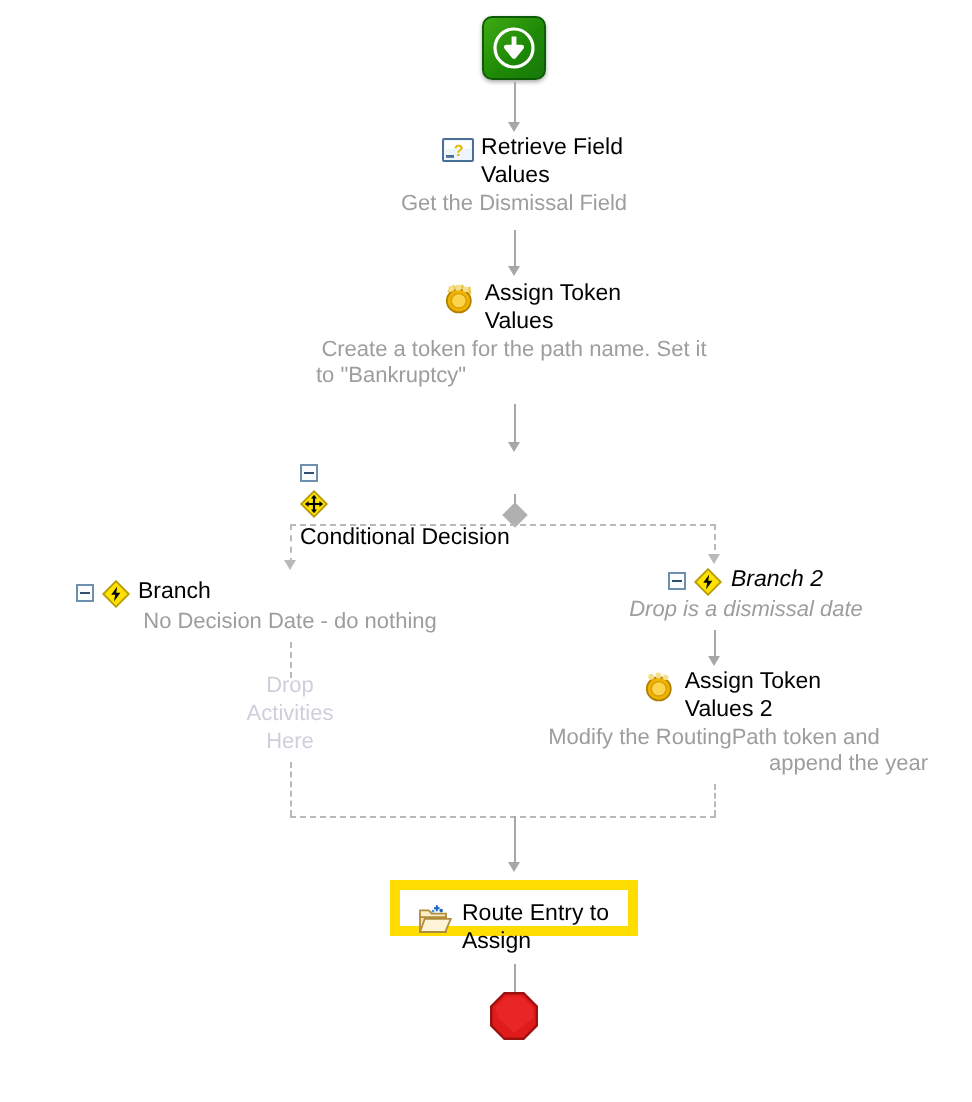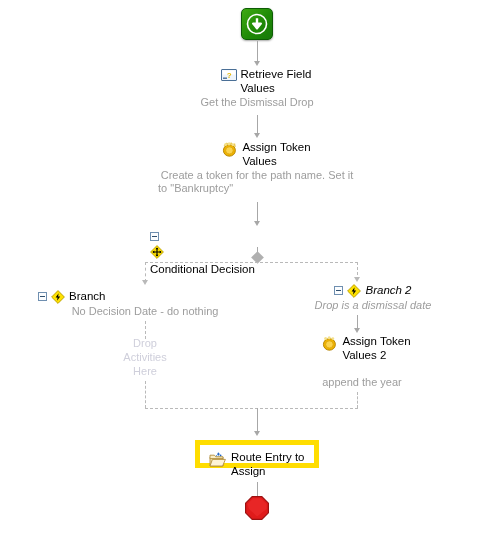--- a/index.html
+++ b/index.html
@@ -166,21 +166,21 @@
           <rect x="1.5" y="1.5" width="13" height="4" fill="#ffffff" stroke="none"></rect>
           <text x="8.3" y="8.8" font-family="Liberation Sans, sans-serif" font-size="8" font-weight="bold" fill="#e3b700" text-anchor="middle">?</text>
           <rect x="2" y="8.5" width="4" height="1.4" fill="#4a6f96"></rect>
         </svg>
       </span>
       <span class="title-text">
         <span>Retrieve Field</span><br>
         <span>Values</span>
       </span>
     </div>
-    <div class="node-desc" style="margin-top:1px;">Get the Dismissal Drop</div>
+    <div class="node-desc" style="margin-top:1px;">Get the Dismissal Field</div>
   </div>
 
   <div class="vline" style="left:257px; top:115px; height:21px;"></div>
   <div class="arrowhead" style="left:253.5px; top:133px;"></div>
 
   <div class="node" style="left:150px; top:141px; width:214px;">
     <div class="title-row" style="justify-content:center; padding-left:18px;">
       <span class="icon icon-token">
         <svg width="17" height="16" viewBox="0 0 17 16">
           <ellipse cx="8.4" cy="9.4" rx="6" ry="5.8" fill="#f0b400" stroke="#b07f00" stroke-width="0.9"></ellipse>
@@ -281,22 +281,22 @@
           <circle cx="8.2" cy="2.7" r="1.5" fill="#f4e08a"></circle>
           <circle cx="11.8" cy="3.6" r="1.4" fill="#f4e08a"></circle>
         </svg>
       </span>
       <span class="title-text">
         <span>Assign Token</span><br>
         <span>Values 2</span>
       </span>
     </div>
     <div class="node-desc" style="margin-top:1px;">
-      <br>
-      <span style="display:block;text-align:center;padding-left:10px;">append the year</span>
+      <span>Modify the RoutingPath token and</span><br>
+      <span style="display:block;text-align:right;padding-left:10px;">append the year</span>
     </div>
   </div>
 
   <div class="vline-dash" style="left:357px; top:392px; height:16px;"></div>
 
   <div class="hline-dash" style="left:145px; top:408px; width:213px;"></div>
 
   <div class="vline" style="left:257px; top:408px; height:25px;"></div>
   <div class="arrowhead" style="left:253.5px; top:431px;"></div>
 

